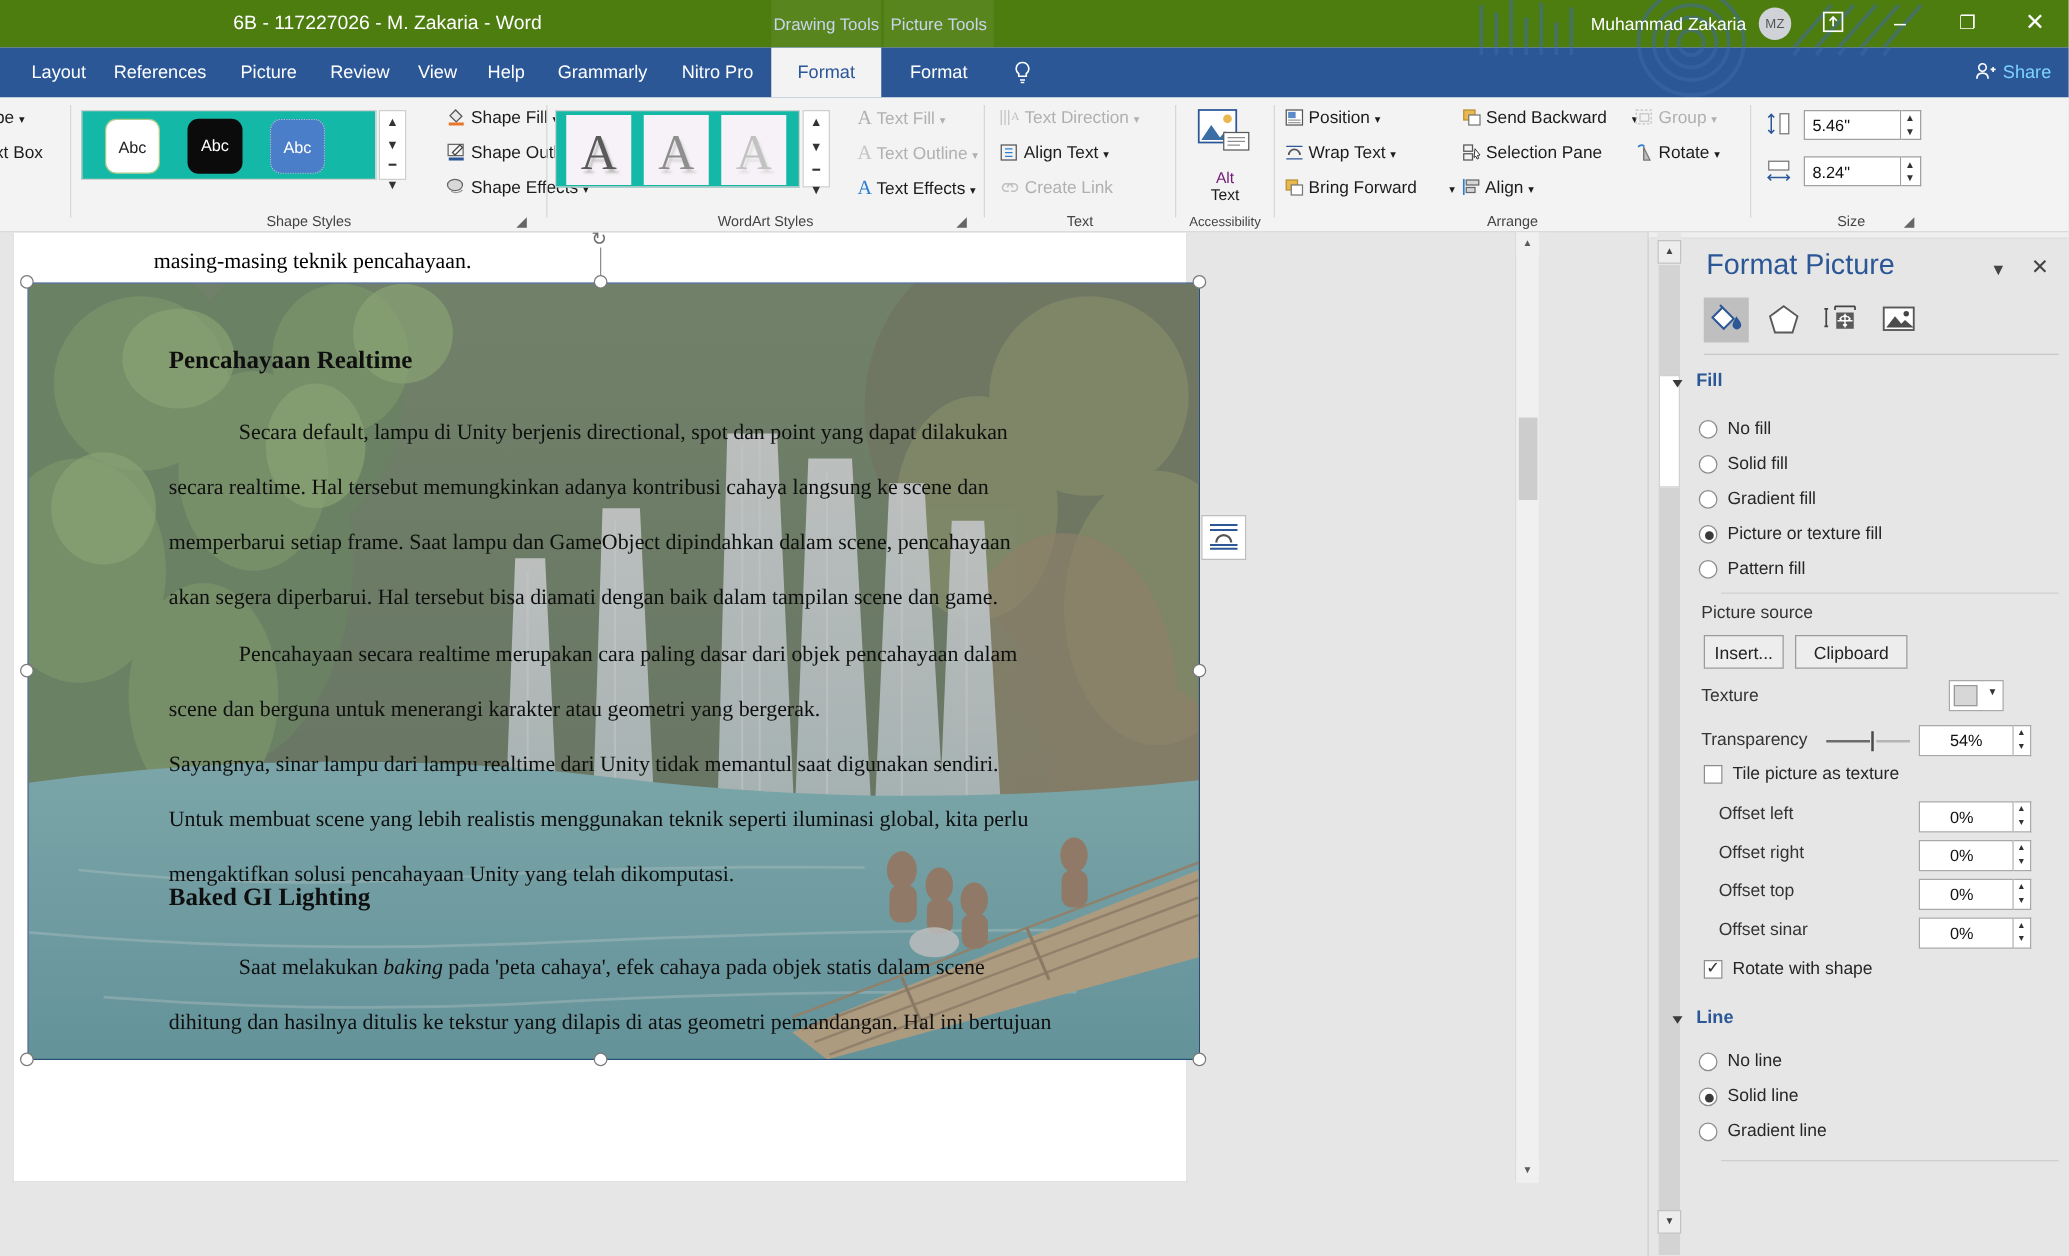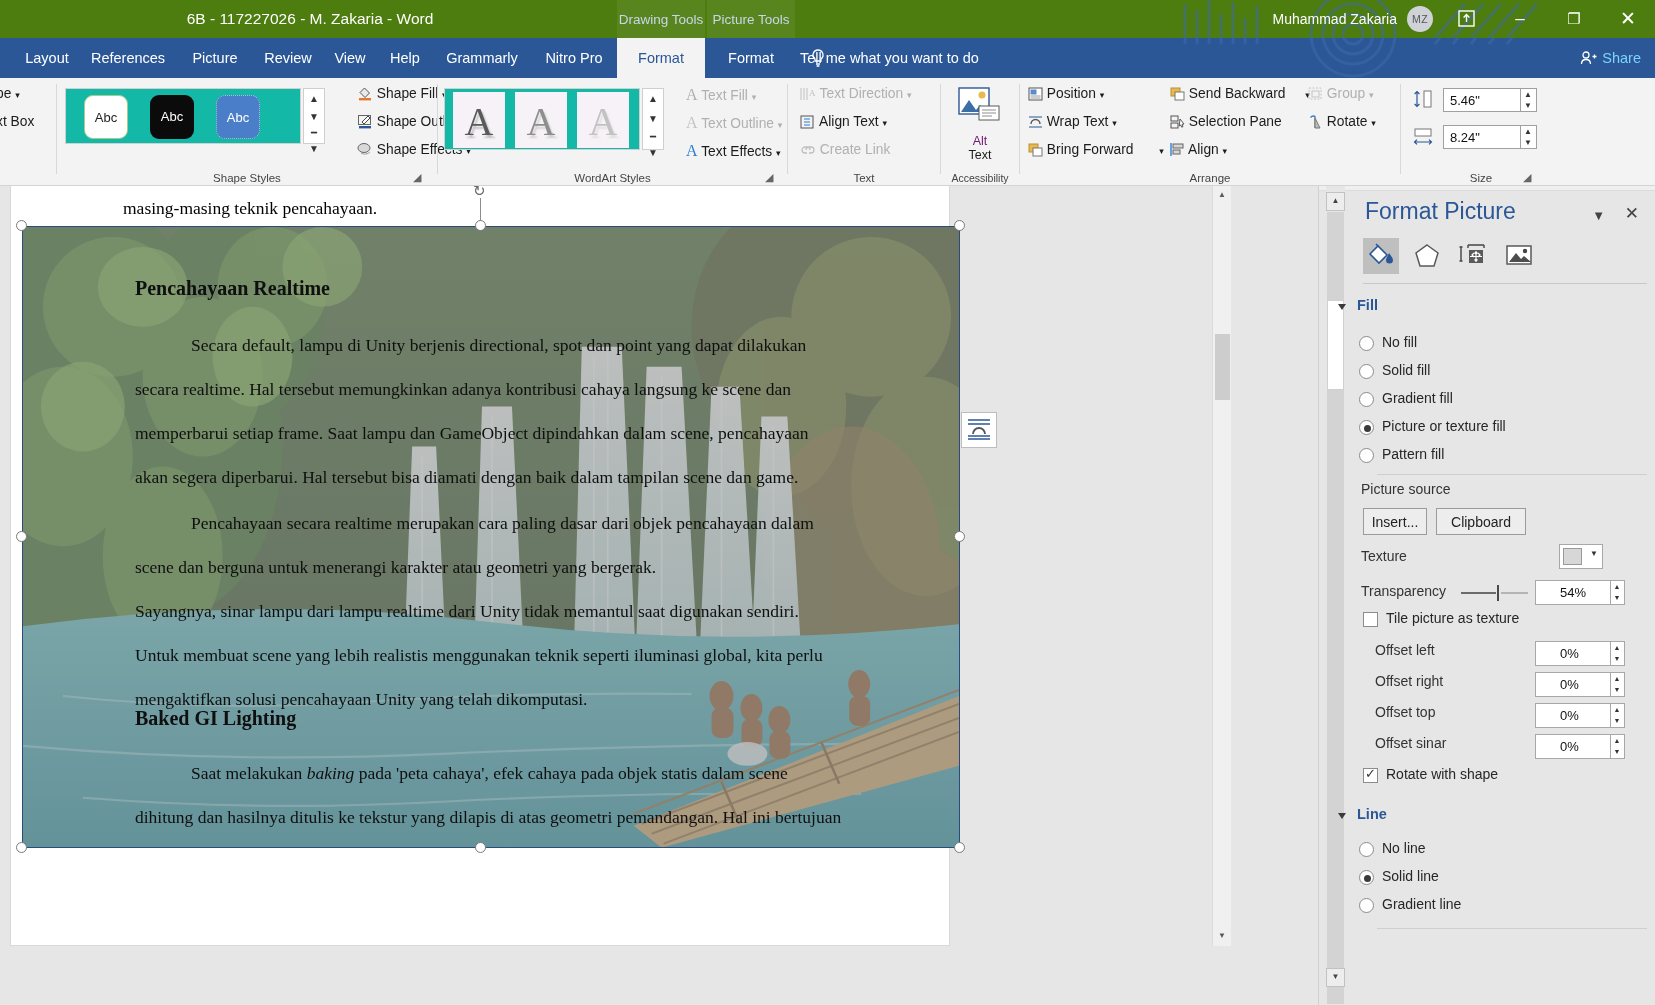--- a/index.html
+++ b/index.html
@@ -314,21 +314,20 @@
     <div class="tab" style="left:378px;width:54px">Help</div>
     <div class="tab" style="left:432px;width:100px">Grammarly</div>
     <div class="tab" style="left:532px;width:84px">Nitro Pro</div>
     <div class="tab active" style="left:617px;width:88px">Format</div>
     <div class="tab" style="left:707px;width:88px">Format</div>
 
     <svg class="bulb" viewBox="0 0 20 20">
       <path d="M10 2a5 5 0 0 0-3 9v2h6v-2a5 5 0 0 0-3-9z" fill="none" stroke="#fff" stroke-width="1.3"></path>
       <path d="M8 16h4M8.6 18h2.8" stroke="#fff" stroke-width="1.3"></path>
     </svg>
-    <div class="tellme">Tell me what you want to do</div>
 
     <div class="share">
       <svg width="18" height="16" viewBox="0 0 18 16" style="vertical-align:-3px">
         <circle cx="6" cy="5" r="3" fill="none" stroke="#fff" stroke-width="1.3"></circle>
         <path d="M1.5 14c0-3 2-4.5 4.5-4.5S10.5 11 10.5 14" fill="none" stroke="#fff" stroke-width="1.3"></path>
         <path d="M12.5 6.5h4M14.5 4.5v4" stroke="#fff" stroke-width="1.3"></path>
       </svg>
       <span>Share</span>
     </div>
   </div>

